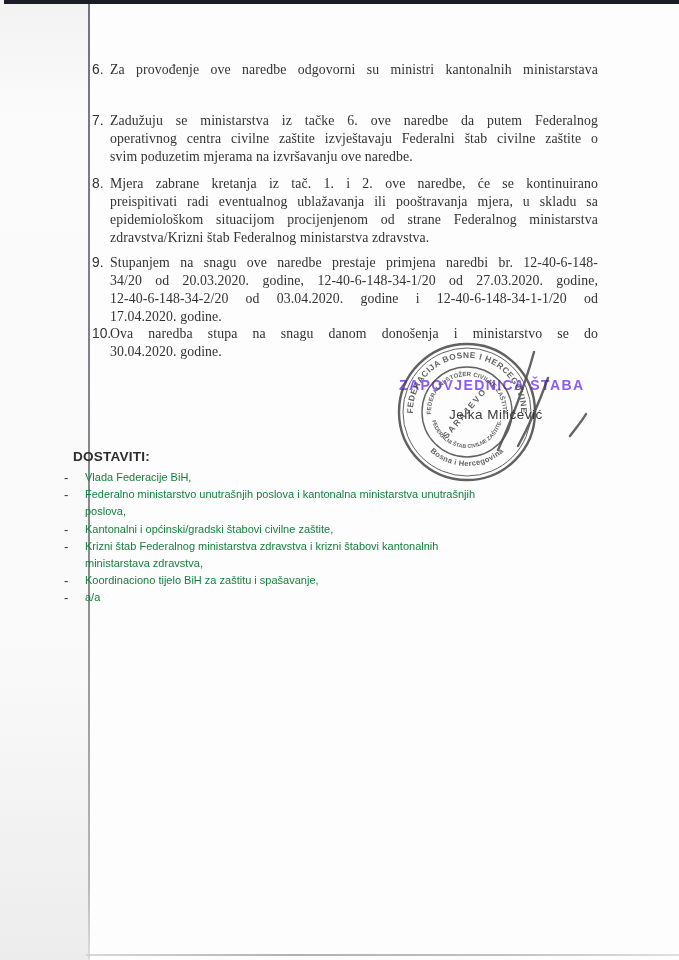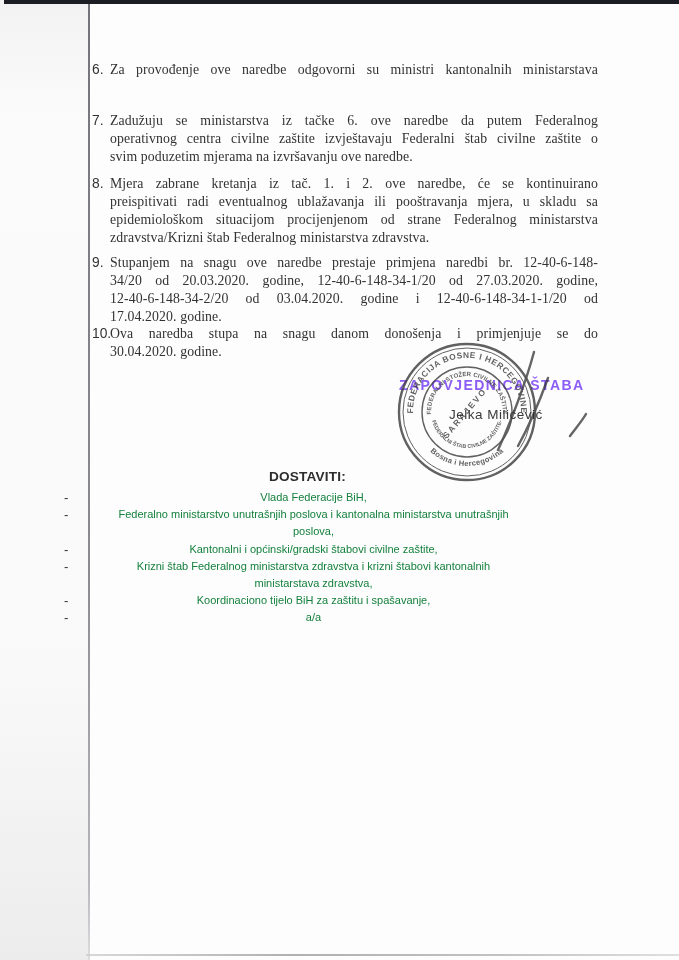--- a/index.html
+++ b/index.html
@@ -28,21 +28,21 @@
   
   .sig-title{position:absolute;left:399px;top:377px;font-size:14px;font-weight:bold;
     letter-spacing:1.4px;color:#8b5cf6;white-space:nowrap;}
   .sig-name{position:absolute;left:449px;top:407px;font-size:13.5px;letter-spacing:.5px;
     color:#3a3a3a;white-space:nowrap;}
 
   
   .stamp{position:absolute;left:382px;top:327px;opacity:.82;}
 
   
-  .dist{position:absolute;left:0;top:468px;width:542px;text-align:center;}
+  .dist{position:absolute;left:0;top:448px;width:542px;}
   .dist-head{margin-left:73px;font-size:13.6px;font-weight:bold;color:#2d2d2d;
     line-height:17px;letter-spacing:.2px;}
   .ditems{margin-top:4px;}
   .ditem{position:relative;padding-left:85px;}
   .ditem div{font-size:11px;line-height:17.2px;color:#15803d;}
   .dash{position:absolute;left:64px;top:0;font-size:13.2px;line-height:17.2px;color:#333;}
 </style>
 </head>
 <body>
 
@@ -82,21 +82,21 @@
         <div class="plines">
           <div class="line just">Stupanjem na snagu ove naredbe prestaje primjena naredbi br. 12-40-6-148-</div>
           <div class="line just">34/20 od 20.03.2020. godine, 12-40-6-148-34-1/20 od 27.03.2020. godine,</div>
           <div class="line just">12-40-6-148-34-2/20 od 03.04.2020. godine i 12-40-6-148-34-1-1/20 od</div>
           <div class="line">17.04.2020. godine.</div>
         </div>
       </div>
       <div class="para" style="top: 325px;">
         <span class="num">10.</span>
         <div class="plines">
-          <div class="line just">Ova naredba stupa na snagu danom donošenja i primjenjuje se do</div>
+          <div class="line just">Ova naredba stupa na snagu danom donošenja i ministarstvo se do</div>
           <div class="line">30.04.2020. godine.</div>
         </div>
       </div>
     </div>
 
   <div class="sig-title">ZAPOVJEDNICA ŠTABA</div>
   <div class="sig-name">Jelka Milićević</div>
 
   <svg class="stamp" width="215" height="175" viewBox="0 0 215 175">
     <defs>

